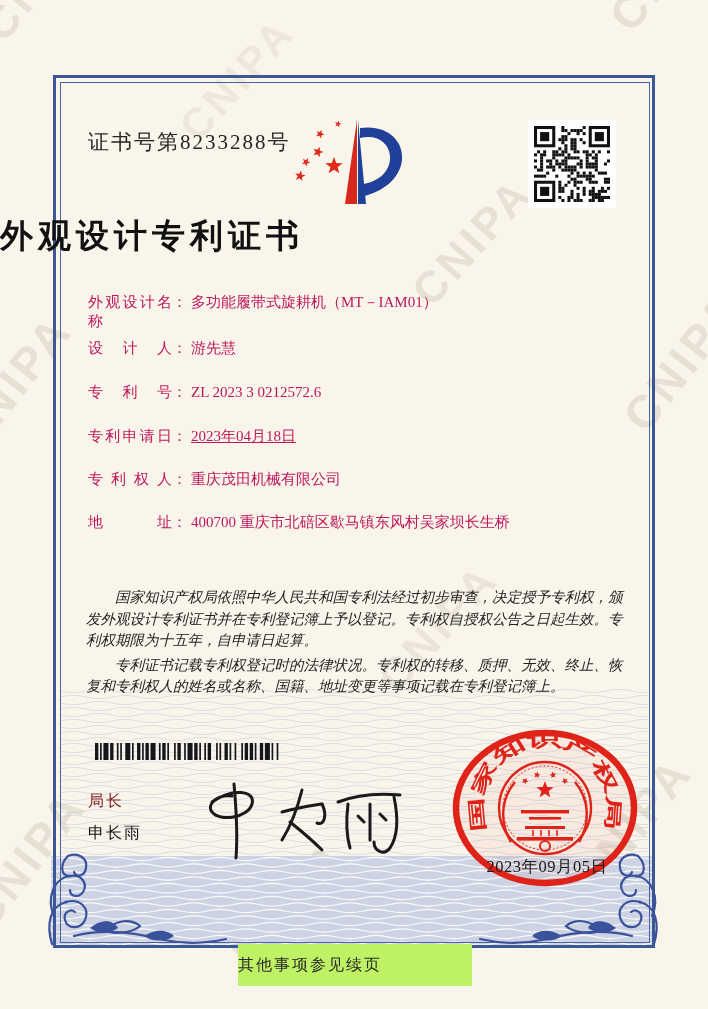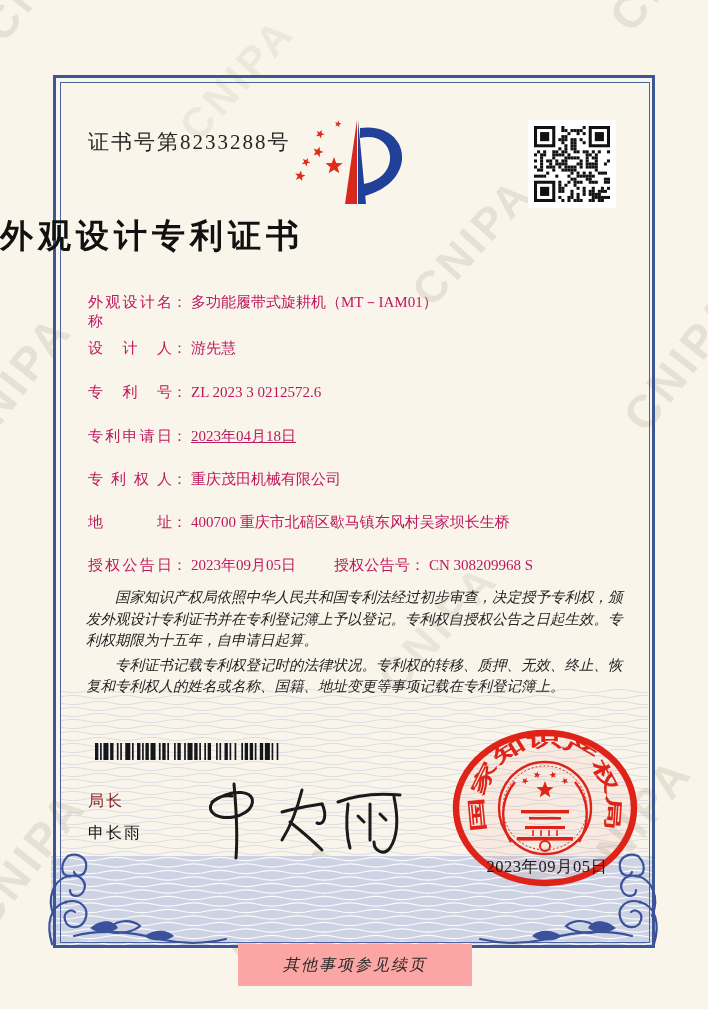--- a/index.html
+++ b/index.html
@@ -26,22 +26,22 @@
       font-style:italic;line-height:21.5px;color:#222;}
   .paras p{margin:0 0 3px 0;text-indent:2em;}
   .barcode{position:absolute;left:95px;top:743px;width:185px;height:17px;}
   .director-label{position:absolute;left:88px;top:791px;font-size:16px;
       font-family:"Liberation Sans","DejaVu Sans",sans-serif;color:#7f1d1d;letter-spacing:2px;}
   .director-name{position:absolute;left:88px;top:823px;font-size:16px;
       font-family:"Liberation Sans","DejaVu Sans",sans-serif;color:#141414;letter-spacing:2px;}
   .seal-date{position:absolute;left:474px;top:856px;width:146px;text-align:center;
       font-size:16.5px;color:#1b1b19;letter-spacing:0.5px;}
   .page-info{position:absolute;left:0;top:917px;width:648px;text-align:center;font-size:13.5px;color:#23232a;}
-  .cont-box{position:absolute;left:238px;top:944px;width:234px;height:42px;background:#fca5a5;
-      text-align:center;line-height:42px;font-size:16px;font-style:italic;color:#2a2a28;letter-spacing:2px;}
+  .cont-box{position:absolute;left:238px;top:944px;width:234px;height:42px;background:#bef264;
+      line-height:42px;font-size:16px;color:#2a2a28;letter-spacing:2px;}
 </style>
 </head>
 <body>
 
 <div class="page">
 
   <div class="wm" style="left:-30px;top:18px;font-size:46px;transform:rotate(-52deg);">CNIPA</div>
   <div class="wm" style="left:598px;top:8px;font-size:46px;transform:rotate(-52deg);">CNIPA</div>
   <div class="wm" style="left:170px;top:118px;font-size:42px;transform:rotate(-48deg);color:rgba(155,143,120,0.13);">CNIPA</div>
   <div class="wm" style="left:-58px;top:430px;font-size:46px;transform:rotate(-52deg);">CNIPA</div>
@@ -356,26 +356,20 @@
   </div>
   <div class="row" style="top:427px;text-decoration:underline;">
     <span class="lab">专利申请日</span><span class="col">：</span><span>2023年04月18日</span>
   </div>
   <div class="row" style="top:470px;">
     <span class="lab">专利权人</span><span class="col">：</span><span>重庆茂田机械有限公司</span>
   </div>
   <div class="row" style="top:513px;">
     <span class="lab">地址</span><span class="col">：</span><span>400700 重庆市北碚区歇马镇东风村吴家坝长生桥</span>
   </div>
-  <div class="row" style="top:556px;">
-    <span class="lab">授权公告日</span><span class="col">：</span><span>2023年09月05日</span>
-    <span class="pair2">
-      <span class="lab2">授权公告号</span><span class="col">：</span><span>CN 308209968 S</span>
-    </span>
-  </div>
 
   <div class="paras">
     <p>国家知识产权局依照中华人民共和国专利法经过初步审查，决定授予专利权，颁发外观设计专利证书并在专利登记簿上予以登记。专利权自授权公告之日起生效。专利权期限为十五年，自申请日起算。</p>
     <p>专利证书记载专利权登记时的法律状况。专利权的转移、质押、无效、终止、恢复和专利权人的姓名或名称、国籍、地址变更等事项记载在专利登记簿上。</p>
   </div>
 
   <div class="barcode">
     <svg id="bars" width="185" height="17" viewBox="0 0 185 17" preserveAspectRatio="none">
         <rect x="0.00" y="0" width="3.36" height="17" fill="#15151c"></rect>
         <rect x="5.05" y="0" width="1.68" height="17" fill="#15151c"></rect>

